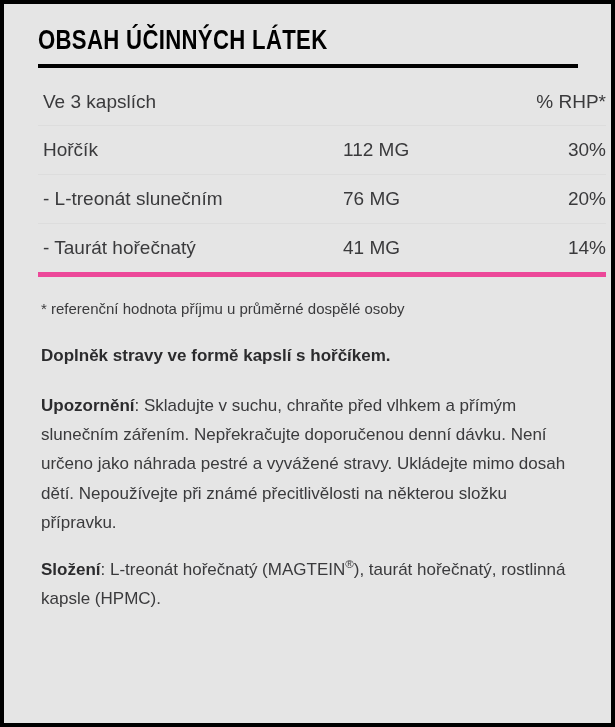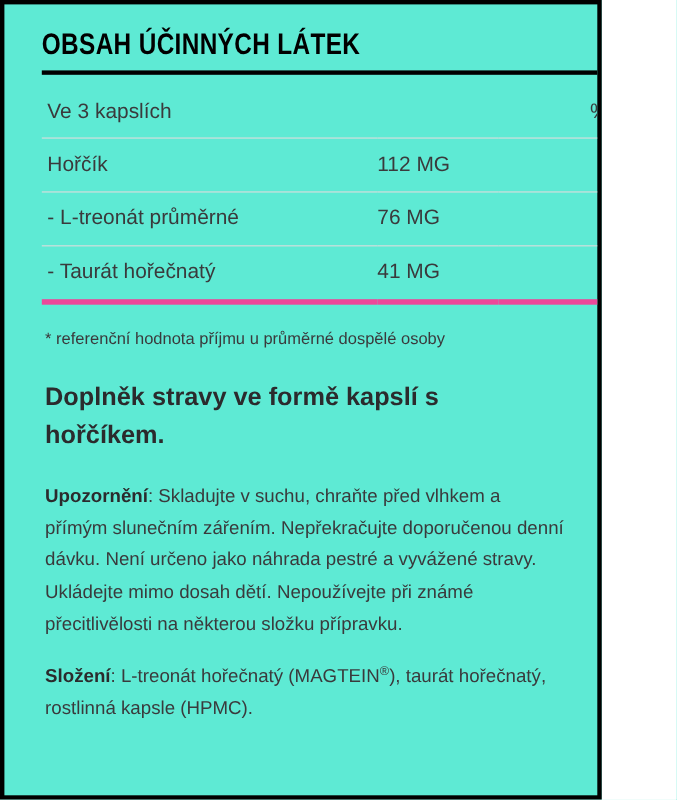--- a/index.html
+++ b/index.html
@@ -3,24 +3,24 @@
 <meta charset="utf-8">
 <style>
   html, body {
     margin: 0;
     padding: 0;
     background: #ffffff;
   }
 
   .label-card {
     position: relative;
-    width: 547px;
+    width: 615px;
     height: 727px;
     box-sizing: border-box;
-    background: #5eead4;
+    background: #e5e5e5;
     border: 4px solid #000000;
     font-family: "Liberation Sans", sans-serif;
     overflow: hidden;
   }
 
   .inner {
     box-sizing: border-box;
     padding: 22px 30px 0 34px;
   }
 
@@ -97,21 +97,21 @@
     margin-top: 22px;
   }
 
   .para b, .strong-line {
     font-weight: 700;
     color: #2b2b2d;
   }
 
   .strong-line {
     color: #2b2b2d;
-    font-size: 23px;
+    font-size: 17px;
     line-height: 1.55;
     margin: 22px 0 0 3px;
   }
 
   sup.reg {
     font-size: 0.68em;
     vertical-align: super;
     line-height: 0;
   }
 </style>
@@ -134,21 +134,21 @@
           <td class="col-pct">% RHP*</td>
         </tr>
 
         <tr>
           <td class="col-name">Hořčík</td>
           <td class="col-amount">112 MG</td>
           <td class="col-pct">30%</td>
         </tr>
 
         <tr>
-          <td class="col-name">- L-treonát průměrné</td>
+          <td class="col-name">- L-treonát slunečním</td>
           <td class="col-amount">76 MG</td>
           <td class="col-pct">20%</td>
         </tr>
 
         <tr>
           <td class="col-name">- Taurát hořečnatý</td>
           <td class="col-amount">41 MG</td>
           <td class="col-pct">14%</td>
         </tr>
 

